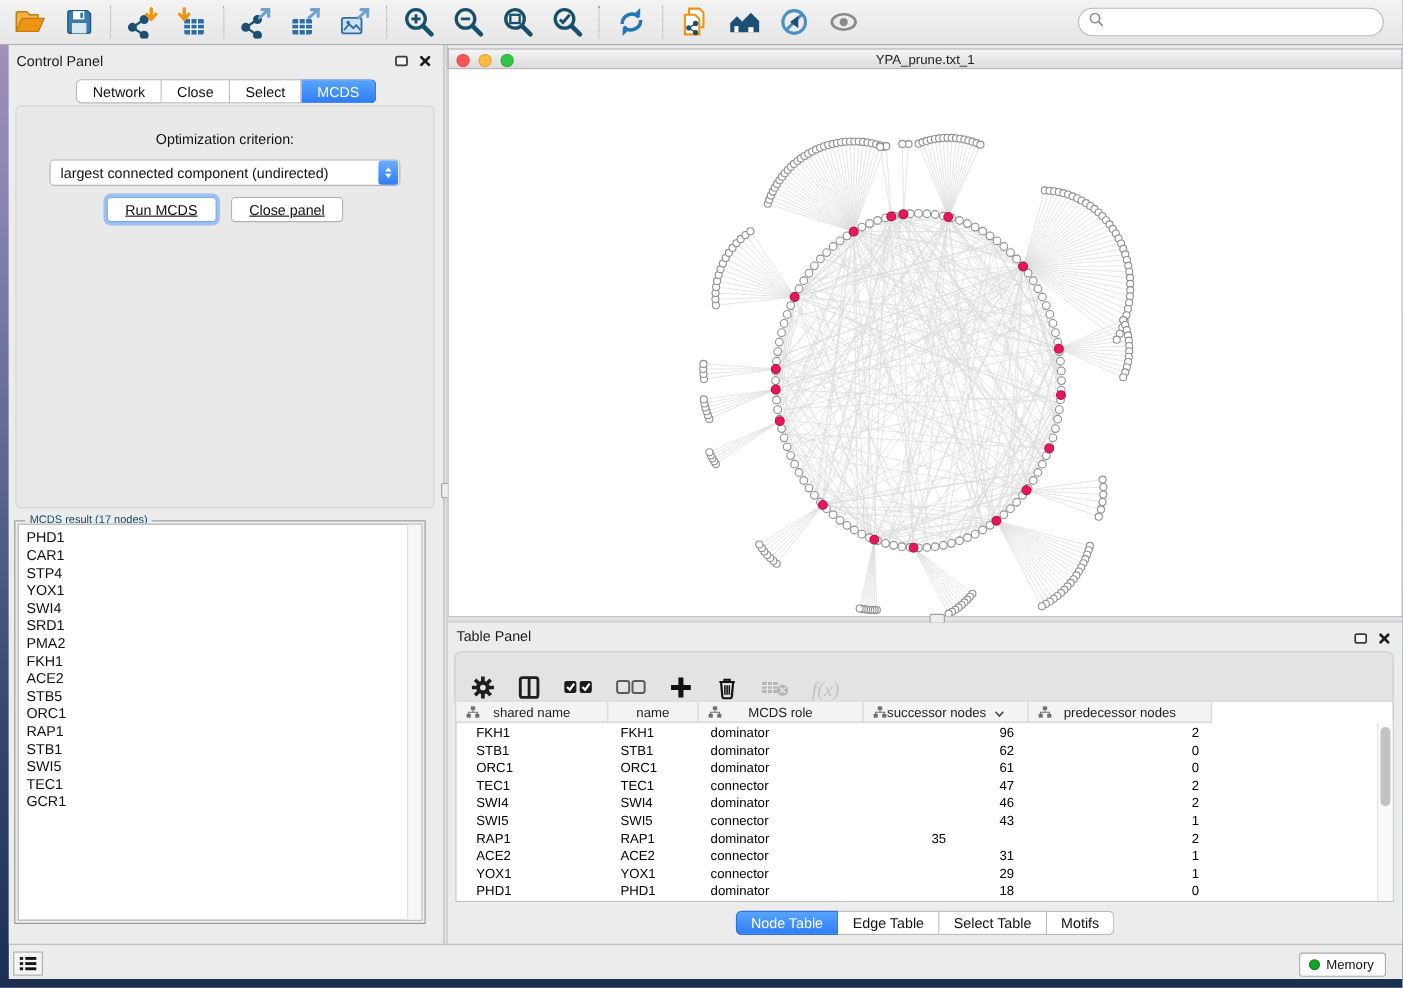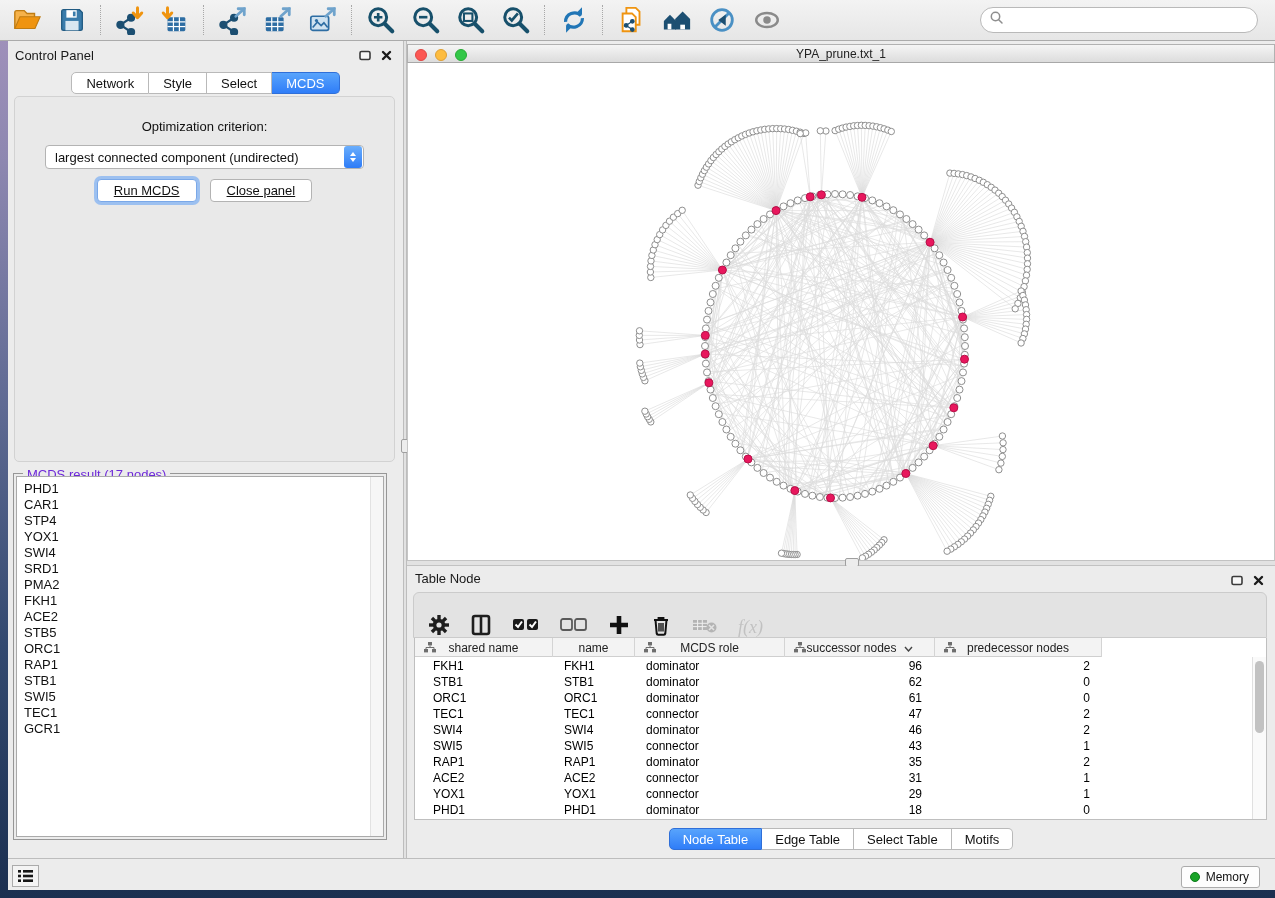--- a/index.html
+++ b/index.html
@@ -68,21 +68,21 @@
   .chev.down { border-top:4px solid #fff; }
   .btn-row { position:absolute; left:0; top:82px; width:100%; display:flex; justify-content:center; gap:13px;text-decoration:underline; }
   .mac-btn {
     height:23px; padding:0 16px; background:#fff; border:1px solid #b3b3b3; border-radius:4px;
     font-size:13px; font-family:inherit; color:#111; cursor:default;
   }
   .mac-btn.focused { box-shadow:0 0 0 3px rgba(105,165,245,.6); border-color:#7aa8e8; }
 
   .result-box { position:absolute; left:5px; top:426px; width:374px; height:373px; }
   .result-border { position:absolute; inset:6px 0 0 0; border:1px solid #979797; }
-  .result-label { position:absolute; left:10px; top:0; background:#ececec; padding:0 4px; font-size:13px; color:#6d28d9; }
+  .result-label { position:absolute; left:10px; top:0; background:#ececec; padding:0 4px; font-size:10px; color:#0c4a6e; }
   .result-list {
     position:absolute; left:3px; top:9px; width:368px; height:361px; background:#fff;
     border:1px solid #aaa; overflow:hidden; padding:4px 0 0 7px; font-size:13px; line-height:16px;
   }
   .result-scroll { position:absolute; right:4px; top:10px; width:13px; height:359px; background:#f6f6f6; border-left:1px solid #e2e2e2; }
 
   
   .v-split { position:absolute; left:395px; top:0; width:4px; height:817px; background:#e2e2e2; border-left:1px solid #bdbdbd; border-right:1px solid #bdbdbd; }
   .v-split .handle { position:absolute; top:398px; left:-3px; width:9px; height:14px; background:#ededed; border:1px solid #9f9f9f; border-radius:2px; }
   .h-split { position:absolute; left:0; top:519px; width:868px; height:6px; background:#e2e2e2; border-top:1px solid #c2c2c2; border-bottom:1px solid #c2c2c2; }
@@ -376,21 +376,21 @@
           <span class="win-btn">
             <svg width="11" height="11" viewBox="0 0 11 11">
                 <path d="M2 2 L9 9 M9 2 L2 9" stroke="#1c1c1c" stroke-width="2.4" stroke-linecap="round"></path>
               </svg>
           </span>
         </span>
       </div>
 
       <div class="ctab-row" id="control-tabs">
           <span class="ctab">Network</span>
-          <span class="ctab">Style</span>
+          <span class="ctab">Close</span>
           <span class="ctab">Select</span>
           <span class="ctab sel">MCDS</span>
         </div>
 
       <div class="inner-panel">
         <div class="opt-label">Optimization criterion:</div>
         <div class="dropdown">
           <span class="dropdown-value">largest connected component (undirected)</span>
           <span class="dropdown-stepper">
             <span class="chev up"></span>
@@ -1243,21 +1243,21 @@
             </svg>
           </div>
       </div>
 
       <div class="h-split">
           <div class="handle"></div>
         </div>
 
       <div class="table-panel">
         <div class="tp-title-row">
-          <span class="tp-title">Table Node</span>
+          <span class="tp-title">Table Panel</span>
           <span class="win-btns">
             <span class="win-btn">
               <svg width="12" height="11" viewBox="0 0 12 11">
                   <rect x="1" y="1.5" width="10" height="8" rx="1.5" fill="#f7f7f7" stroke="#3a3a3a" stroke-width="1.6"></rect>
                 </svg>
             </span>
             <span class="win-btn">
               <svg width="11" height="11" viewBox="0 0 11 11">
                   <path d="M2 2 L9 9 M9 2 L2 9" stroke="#1c1c1c" stroke-width="2.4" stroke-linecap="round"></path>
                 </svg>
@@ -1422,21 +1422,21 @@
                 <span class="t-cell" style="width:138px;text-align:left;padding-left:18px">SWI5</span>
                 <span class="t-cell" style="width:82px;text-align:left;padding-left:11px">SWI5</span>
                 <span class="t-cell" style="width:150px;text-align:left;padding-left:11px">connector</span>
                 <span class="t-cell" style="width:150px;text-align:right;padding-right:13px">43</span>
                 <span class="t-cell" style="width:167px;text-align:right;padding-right:12px">1</span>
               </div>
               <div class="t-row">
                 <span class="t-cell" style="width:138px;text-align:left;padding-left:18px">RAP1</span>
                 <span class="t-cell" style="width:82px;text-align:left;padding-left:11px">RAP1</span>
                 <span class="t-cell" style="width:150px;text-align:left;padding-left:11px">dominator</span>
-                <span class="t-cell" style="width:150px;text-align:right;padding-right:13px">35</span>
+                <span class="t-cell" style="width:150px;text-align:center;padding-right:13px">35</span>
                 <span class="t-cell" style="width:167px;text-align:right;padding-right:12px">2</span>
               </div>
               <div class="t-row">
                 <span class="t-cell" style="width:138px;text-align:left;padding-left:18px">ACE2</span>
                 <span class="t-cell" style="width:82px;text-align:left;padding-left:11px">ACE2</span>
                 <span class="t-cell" style="width:150px;text-align:left;padding-left:11px">connector</span>
                 <span class="t-cell" style="width:150px;text-align:right;padding-right:13px">31</span>
                 <span class="t-cell" style="width:167px;text-align:right;padding-right:12px">1</span>
               </div>
               <div class="t-row">

